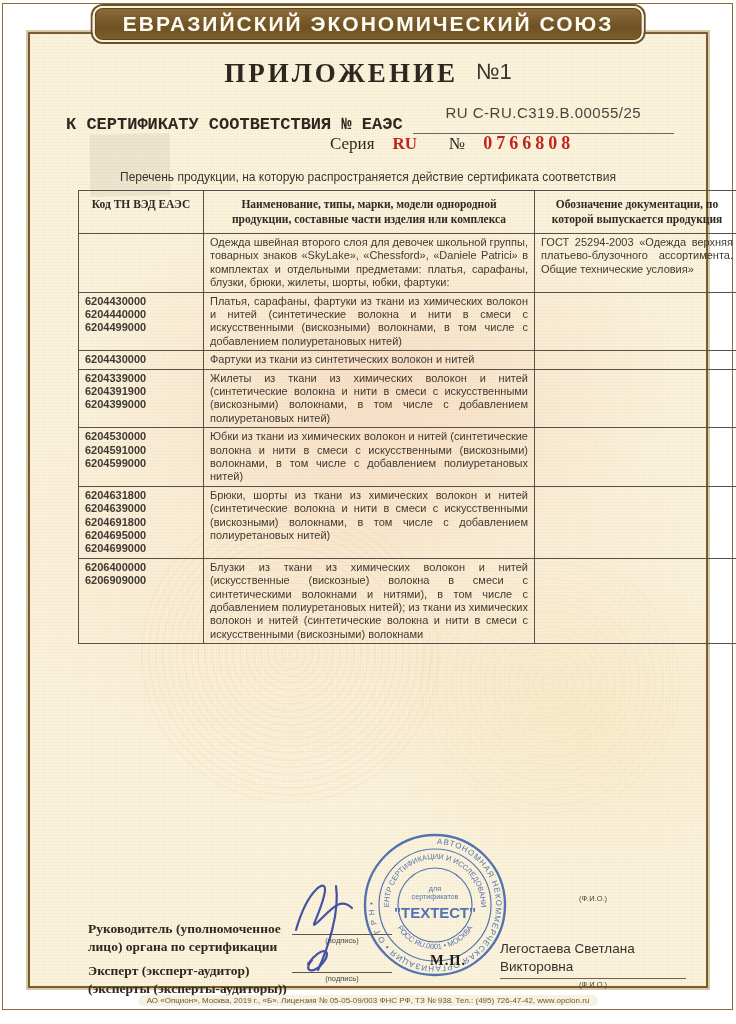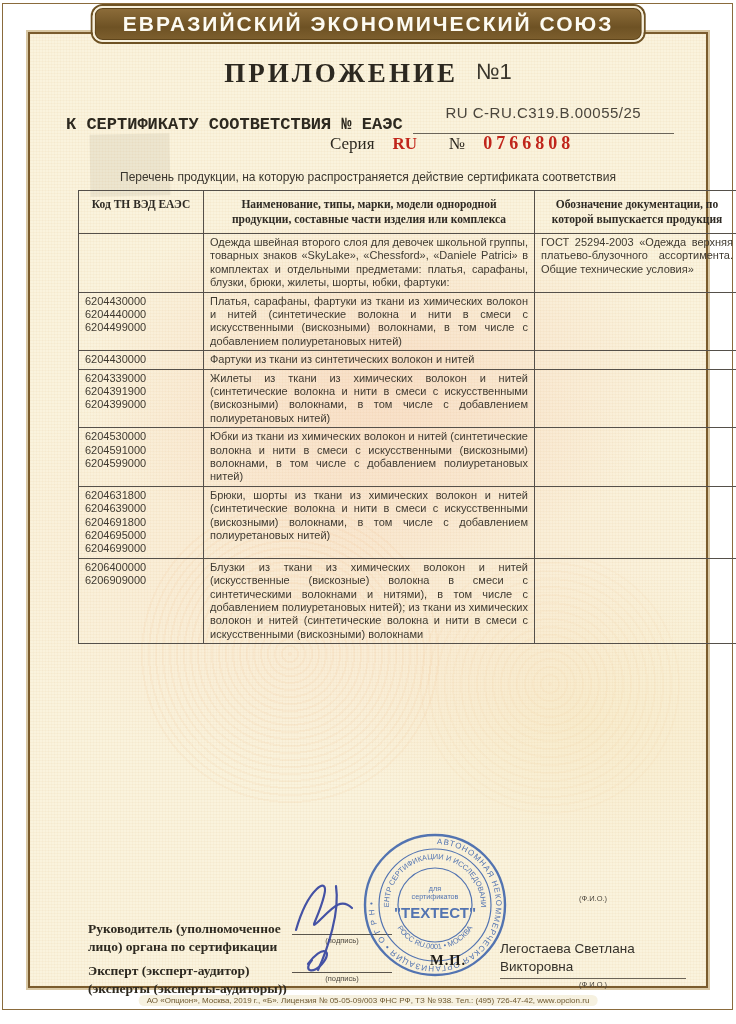--- a/index.html
+++ b/index.html
@@ -60,21 +60,21 @@
   table.products{position:absolute;left:62px;top:190px;width:610px;border-collapse:collapse;
     table-layout:fixed;margin-left:16px;}
   table.products th,table.products td{border:1px solid #55504a;vertical-align:top;}
   table.products th{font-family:"Liberation Serif",serif;font-weight:bold;font-size:11.5px;
     color:#2e2a24;text-align:center;padding:6px 8px;line-height:1.3;}
   table.products td{font-size:11px;color:#3f3a31;padding:2px 6px;line-height:1.22;}
   .c-code{width:108px;}
   .c-desc{width:314px;}
   .c-doc{width:188px;}
   td.c-desc,td.c-doc{text-align:justify;}
-  td.c-code div{white-space:nowrap;}
+  td.c-code div{white-space:nowrap;font-weight:bold;}
   
   .sig-label{position:absolute;width:215px;font-family:"Liberation Serif",serif;
     font-weight:bold;font-size:13.5px;color:#2d2920;line-height:1.35;}
   .sig-label.l1{left:88px;top:920px;}
   .sig-label.l2{left:88px;top:962px;}
   .sig-line{position:absolute;width:100px;height:12px;border-bottom:1px solid #5a554c;}
   .sig-line.s1{left:292px;top:922px;}
   .sig-line.s2{left:292px;top:960px;}
   .sig-caption{position:absolute;width:100px;text-align:center;font-size:7.5px;color:#4a453c;}
   .sig-caption.s1{left:292px;top:936px;}

